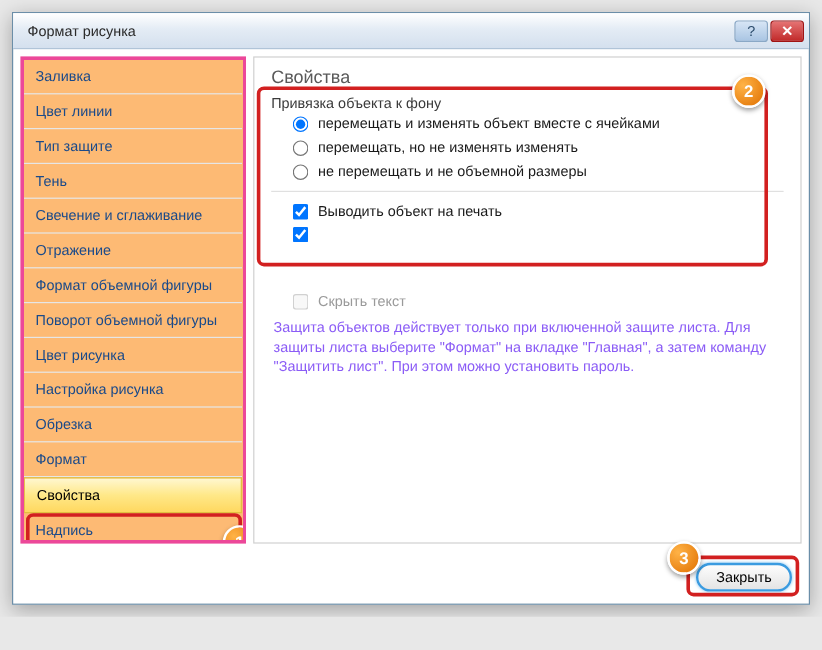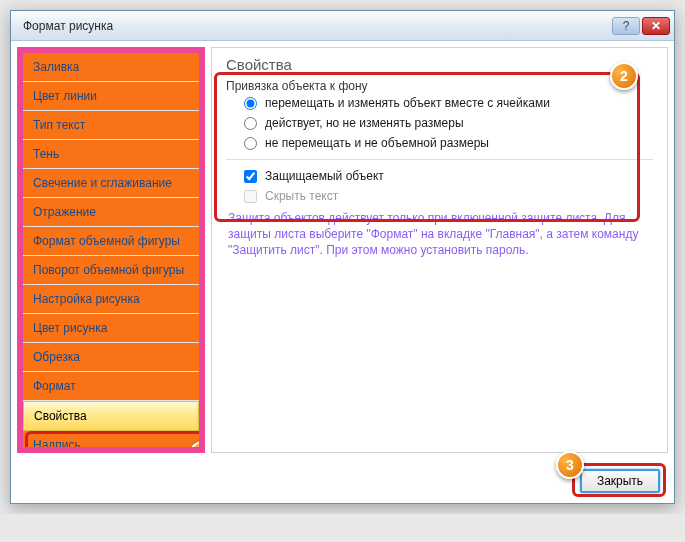--- a/index.html
+++ b/index.html
@@ -29,22 +29,22 @@
   display: flex; align-items: center; justify-content: center;
   font-size: 11px; color: #fff;
 }
 .help-btn { background: linear-gradient(#d7e5f5,#a9c5e3); color: #2a4a6a; border: 1px solid #8aa8c6; }
 .close-btn { background: linear-gradient(#e57373,#c12a2a); border: 1px solid #a01414; font-weight: bold; }
 
 .dialog-body { flex: 1; display: flex; padding: 6px; gap: 6px; overflow: hidden; }
 
 .sidebar {
   width: 188px;
-  border: 6px solid #ec4899;
-  background: #f97316;
+  border: 3px solid #ec4899;
+  background: #fdba74;
   overflow-y: auto;
   position: relative;
 }
 .sidebar-item {
   padding: 7px 10px;
   border-bottom: 1px solid #e6e6e6;
   color: #1a4a8a;
   cursor: pointer;
 }
 .sidebar-item.selected {
@@ -68,21 +68,21 @@
 
 .footer {
   padding: 10px 14px;
   display: flex; justify-content: flex-end;
   position: relative;
 }
 .btn {
   min-width: 80px; height: 24px;
   background: linear-gradient(#fdfdfd,#e4e4e4);
   border: 1px solid #8a8a8a;
-  border-radius: 2px;
+  border-radius: 12px;
   cursor: pointer;
 }
 .btn.focus { border: 2px solid #3a9be0; box-shadow: 0 0 3px #7cc0f0; }
 
 
 .callout {
   position: absolute;
   border: 3px solid #d22020;
   border-radius: 6px;
   pointer-events: none;
@@ -95,21 +95,21 @@
   background: radial-gradient(circle at 30% 30%, #ffb347, #e07000);
   border: 2px solid #fff;
   box-shadow: 0 2px 4px rgba(0,0,0,0.4);
   color: #fff; font-weight: bold; font-size: 14px;
   display: flex; align-items: center; justify-content: center;
   z-index: 6;
   pointer-events: none;
 }
 
 input[type=radio], input[type=checkbox] { width: 13px; height: 13px; }
-.check-row.disabled { color: #9a9a9a; }
+.check-row.disabled { color: #9a9a9a; margin-top: 36px; }
 </style>
 </head>
 <body>
 
 <div class="dialog">
 
   <div class="titlebar">
     <span class="titlebar-title">Формат рисунка</span>
     <div class="titlebar-btns">
       <div class="titlebar-btn help-btn">
@@ -120,59 +120,62 @@
       </div>
     </div>
   </div>
 
   <div class="dialog-body">
 
     <div class="sidebar" id="sidebar">
 
       <div class="sidebar-item">Заливка</div>
         <div class="sidebar-item">Цвет линии</div>
-        <div class="sidebar-item">Тип текст</div>
+        <div class="sidebar-item">Тип защите</div>
         <div class="sidebar-item">Тень</div>
         <div class="sidebar-item">Свечение и сглаживание</div>
         <div class="sidebar-item">Отражение</div>
         <div class="sidebar-item">Формат объемной фигуры</div>
         <div class="sidebar-item">Поворот объемной фигуры</div>
+        <div class="sidebar-item">Цвет рисунка</div>
         <div class="sidebar-item">Настройка рисунка</div>
-        <div class="sidebar-item">Цвет рисунка</div>
         <div class="sidebar-item">Обрезка</div>
         <div class="sidebar-item">Формат</div>
         <div class="sidebar-item selected">Свойства</div>
         <div class="sidebar-item">Надпись</div>
         <div class="callout" style="left:2px; top:378px; width:180px; height:28px;"></div>
       <div class="badge" style="left:166px; top:388px;">1</div>
     </div>
 
     <div class="content">
       <div class="content-title">Свойства</div>
       <div class="group-label">Привязка объекта к фону</div>
 
       <div id="radios">
           <div class="radio-row">
             <input type="radio" name="anchor" checked="" style="">
             <label>перемещать и изменять объект вместе с ячейками</label>
           </div>
           <div class="radio-row">
             <input type="radio" name="anchor" style="">
-            <label>действует, но не изменять размеры</label>
+            <label>перемещать, но не изменять изменять</label>
           </div>
           <div class="radio-row">
             <input type="radio" name="anchor" style="">
             <label>не перемещать и не объемной размеры</label>
           </div>
         </div>
       <hr class="hr">
       <div id="checks">
           <div class="check-row">
             <input type="checkbox" checked="" style="">
-            <label>Защищаемый объект</label>
+            <label>Выводить объект на печать</label>
+          </div>
+          <div class="check-row">
+            <input type="checkbox" checked="" style="">
           </div>
           <div class="check-row disabled">
             <input type="checkbox" disabled="" style="">
             <label>Скрыть текст</label>
           </div>
         </div>
 
       <div class="hint-text">Защита объектов действует только при включенной защите листа. Для защиты листа выберите "Формат" на вкладке "Главная", а затем команду "Защитить лист". При этом можно установить пароль.</div>
 
       <div class="callout" style="left:2px; top:24px; width:426px; height:150px;"></div>

